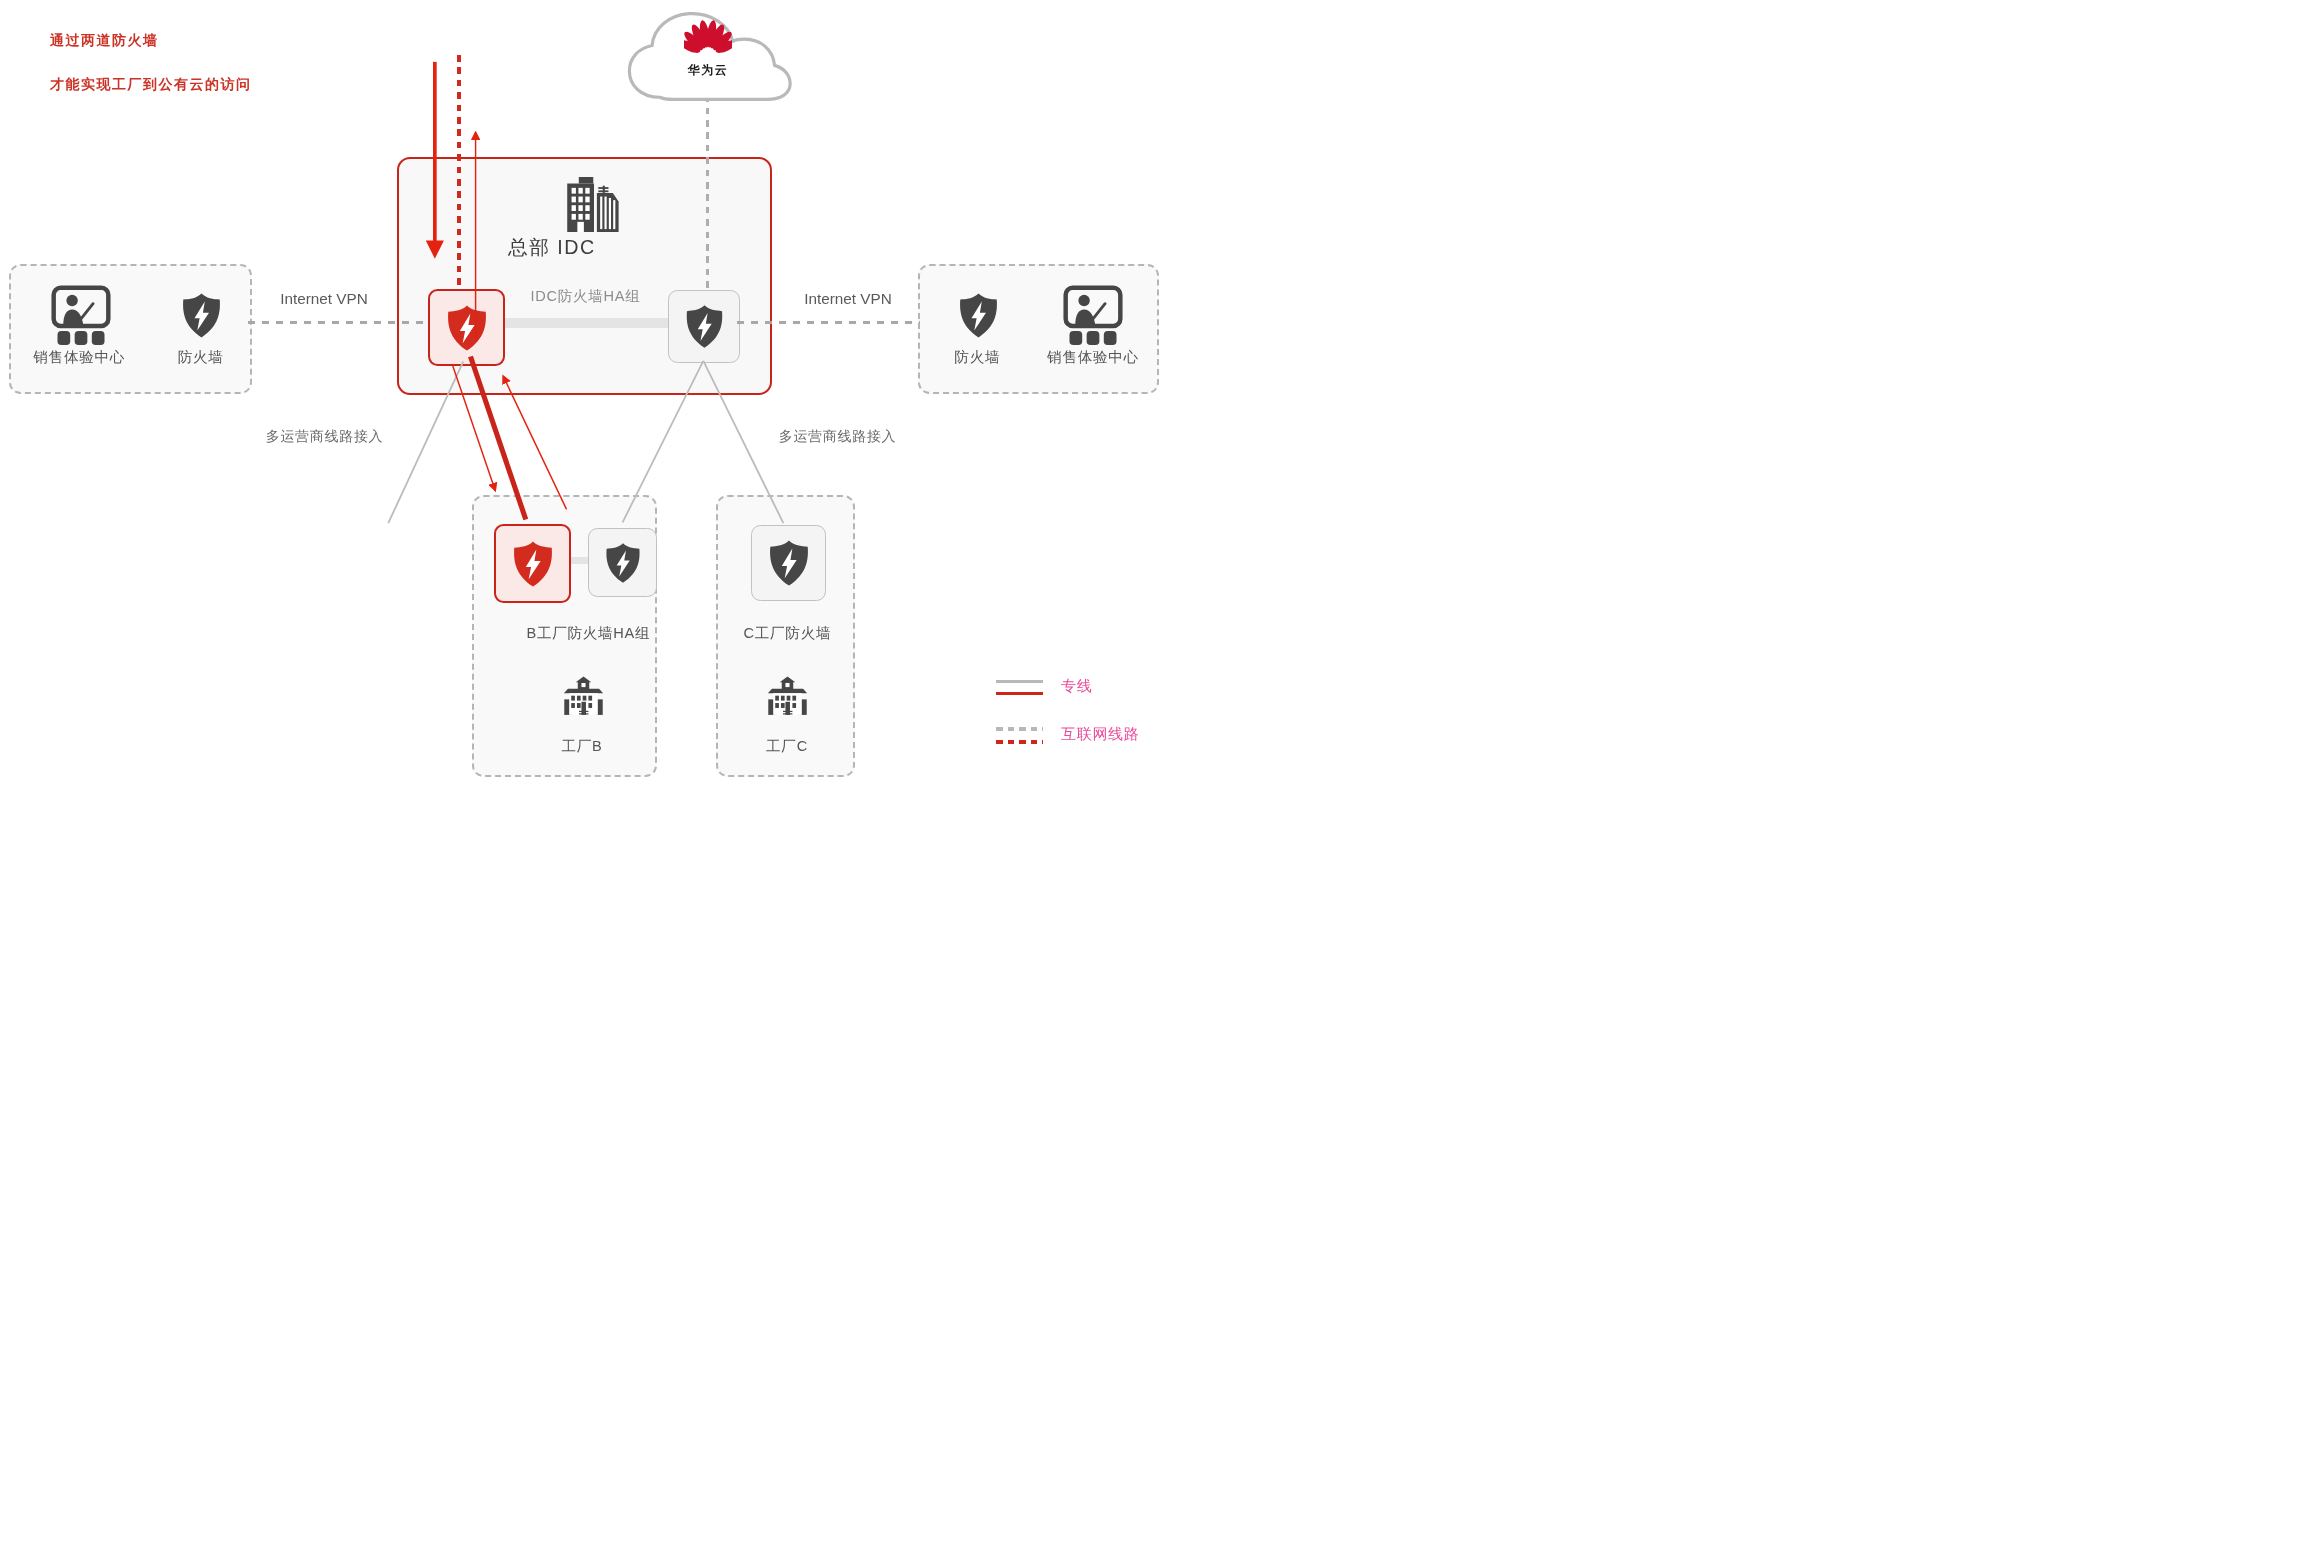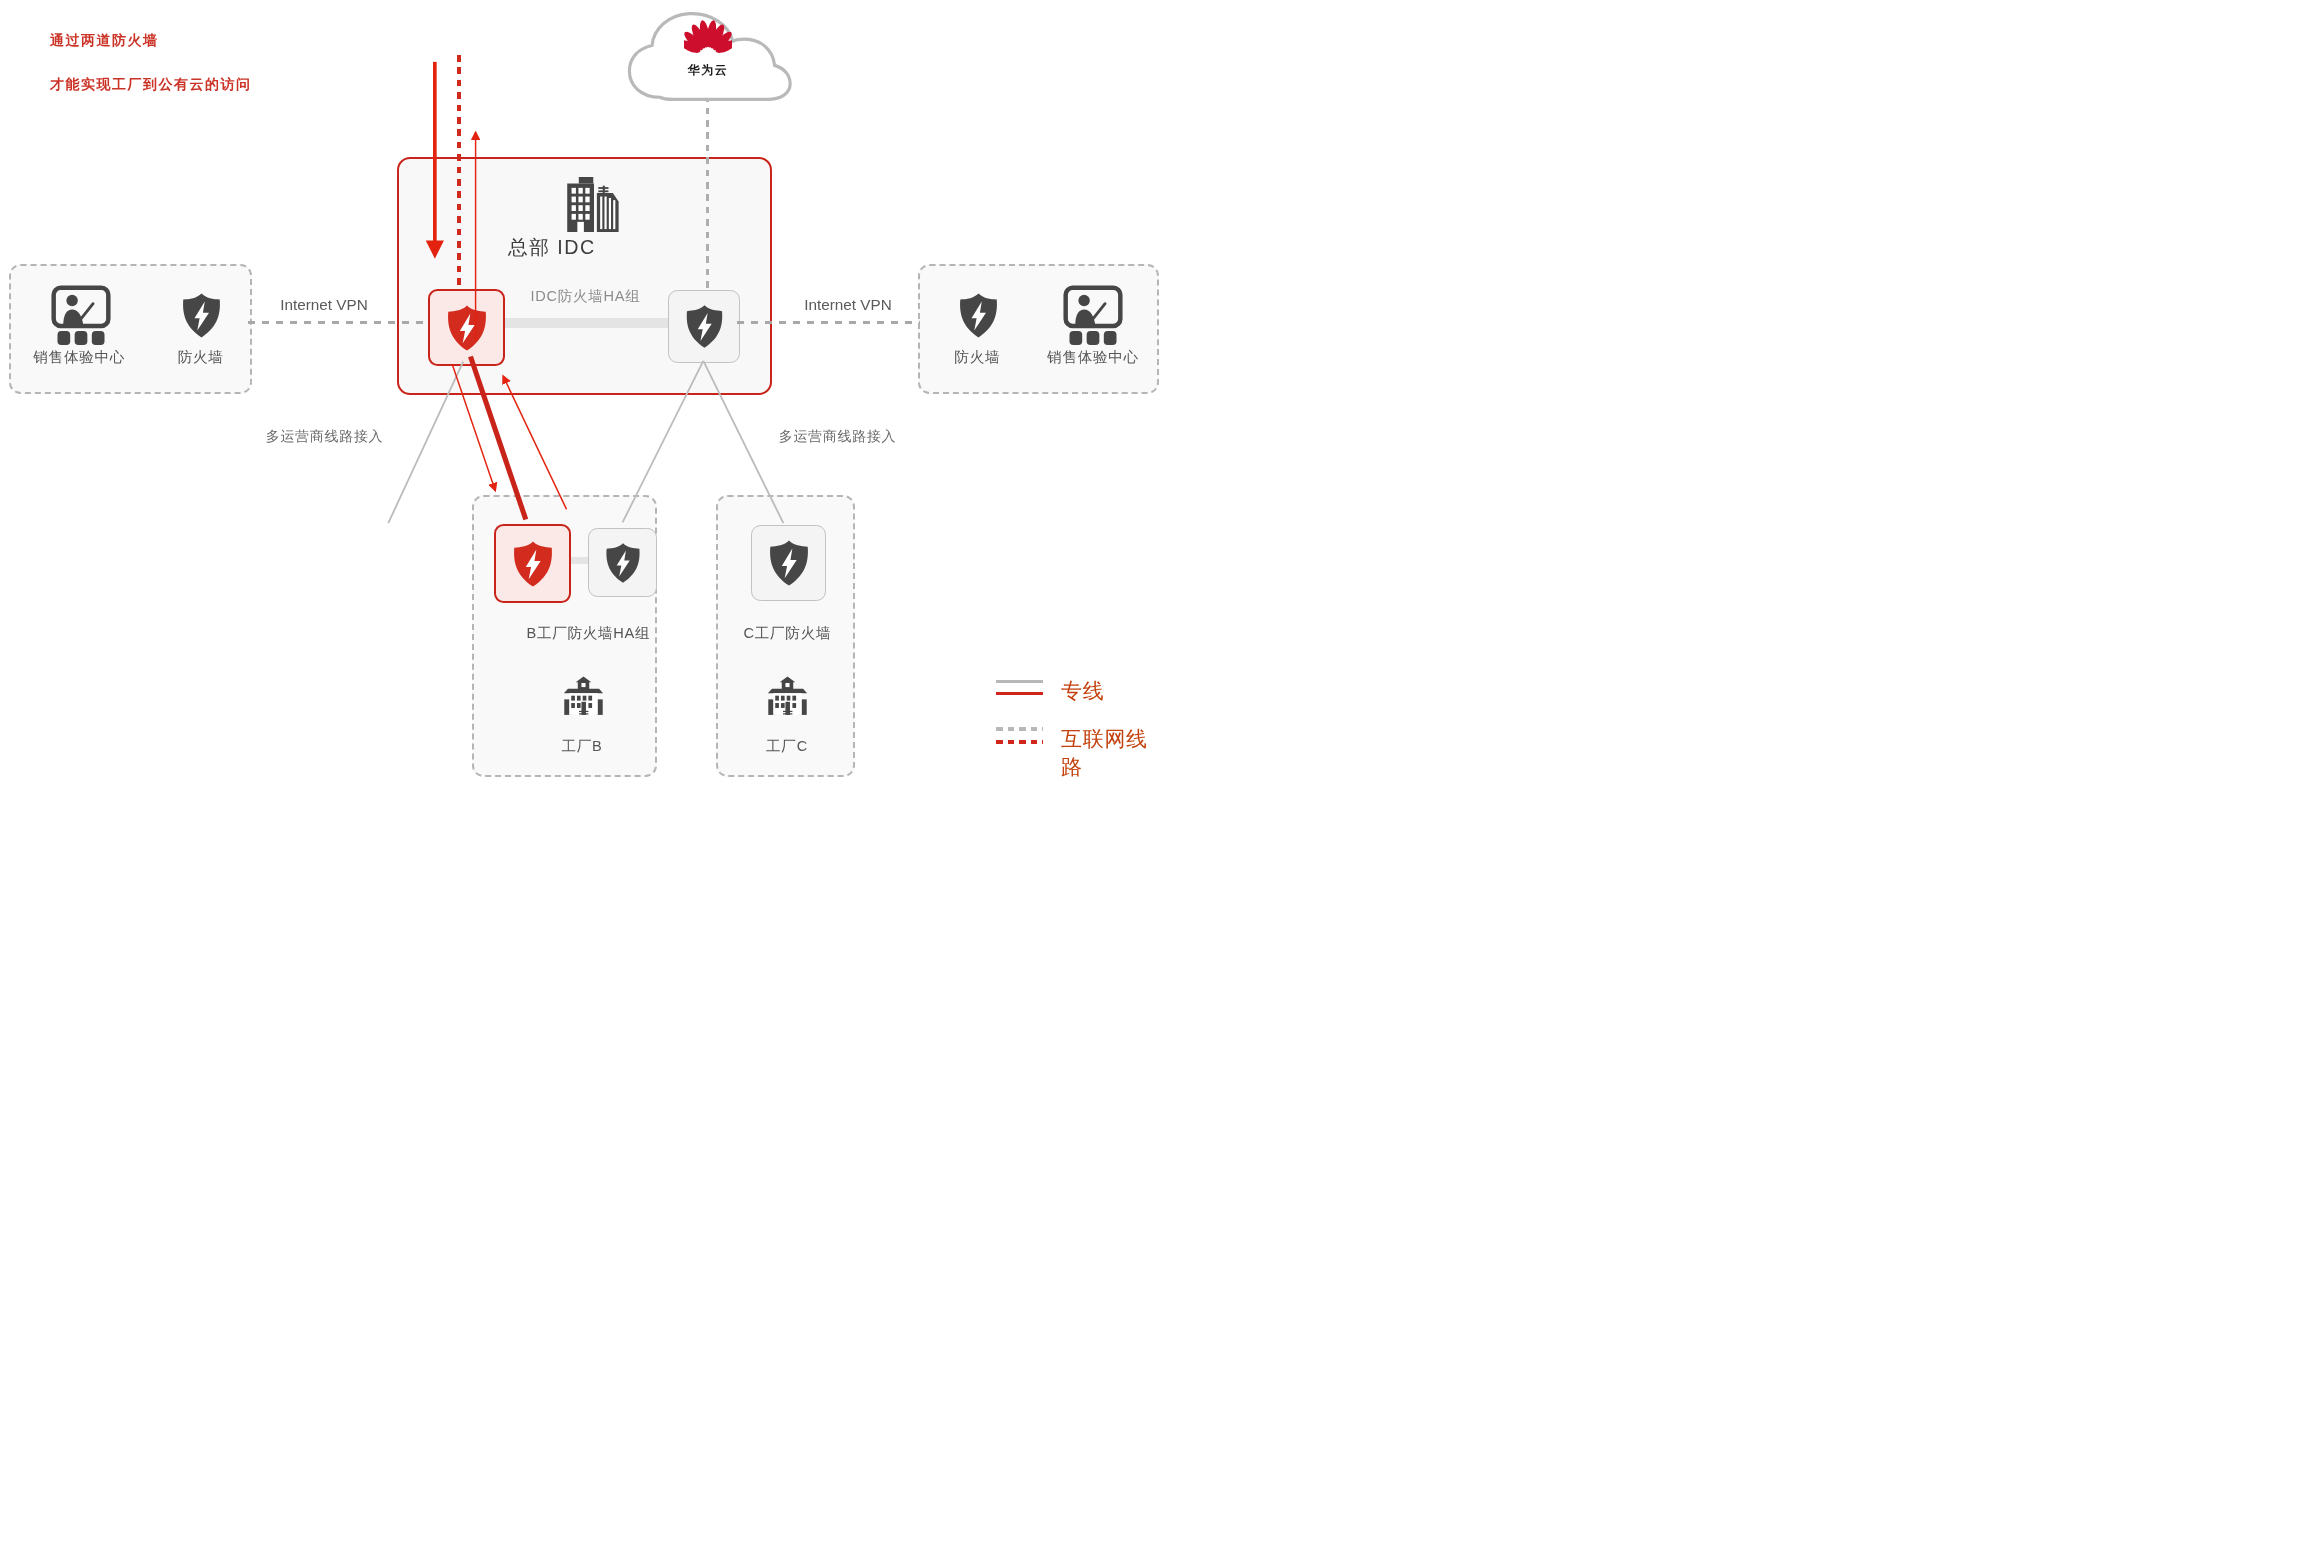--- a/index.html
+++ b/index.html
@@ -36,30 +36,30 @@
 
   
   .bus{position:absolute;background:#e5e4e4;z-index:2;}
   .dash-h{position:absolute;height:2.9px;background:repeating-linear-gradient(90deg,#a8a8a8 0 7.3px,transparent 7.3px 14px);z-index:3;}
   .dash-v{position:absolute;z-index:3;}
   .dash-v.red{width:3.6px;background:repeating-linear-gradient(180deg,#cf2a1d 0 6.6px,transparent 6.6px 12.4px);}
   .dash-v.gray{width:2.9px;background:repeating-linear-gradient(180deg,#aeaeae 0 6.6px,transparent 6.6px 12.4px);}
   #line-layer{position:absolute;left:0;top:0;z-index:3;pointer-events:none;}
 
   
-  .vpn-label{position:absolute;width:146px;text-align:center;color:#5a5a5a;font-size:15.3px;z-index:5;margin-top:6px;}
+  .vpn-label{position:absolute;width:146px;text-align:center;color:#5a5a5a;font-size:15.3px;z-index:5;}
   .carrier-label{position:absolute;width:175px;text-align:center;color:#686868;font-size:14px;letter-spacing:0.7px;z-index:5;}
 
   
   .legend-line{position:absolute;width:47px;}
   .leg-solid-gray{top:680px;height:2.9px;background:#b8b8b8;}
   .leg-solid-red{top:692px;height:2.9px;background:#d0251a;}
   .leg-dash-gray{top:727px;height:3.6px;background:repeating-linear-gradient(90deg,#b8b8b8 0 6.6px,transparent 6.6px 11.6px);}
   .leg-dash-red{top:740px;height:3.6px;background:repeating-linear-gradient(90deg,#d0251a 0 6.6px,transparent 6.6px 11.6px);}
-  .legend-label{position:absolute;left:1061px;color:#c2410c;font-size:21px;letter-spacing:0.7px;}
+  .legend-label{position:absolute;left:1061px;color:#ec4899;font-size:15px;letter-spacing:0.7px;}
 
   
   .ic-gray{color:#464646;}
   .ic-red{color:#d32b1e;}
   .ic-orange{color:#ff6a00;}
   .ic-hw{color:#ce0e2d;}
 </style>
 </head>
 <body>
 

